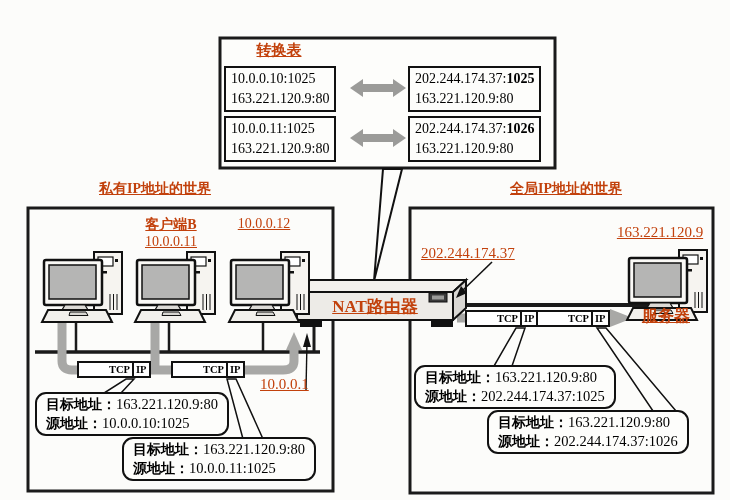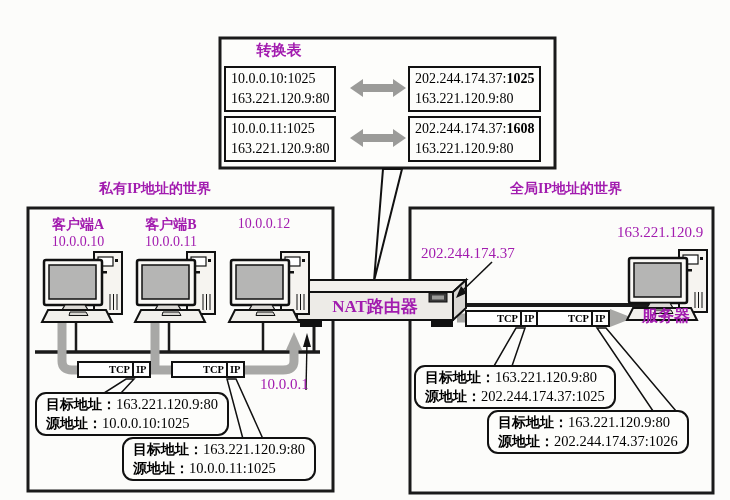--- a/index.html
+++ b/index.html
@@ -1,19 +1,19 @@
 <!DOCTYPE html>
 <html><head>
 <meta charset="utf-8">
 <style>
   html,body{margin:0;padding:0;}
   body{font-family:"Liberation Serif", serif; background:#ffffff;}
   #canvas{position:relative;width:730px;height:500px;background:#fcfcfa;overflow:hidden;}
   #canvas svg{position:absolute;left:0;top:0;}
-  .abs{position:absolute;white-space:nowrap;color:#a21caf;}
+  .abs{position:absolute;white-space:nowrap;color:#c2410c;text-decoration:underline;}
   .ctr{text-align:center;}
   .zh{font-weight:700;}
   
   .tcell{position:absolute;border:2px solid #111;background:#fdfdfb;padding:1px 5px;
          font-size:14px;line-height:20px;white-space:nowrap;}
   .tcell b{font-weight:700;}
   
   .callout{position:absolute;border:2px solid #111;border-radius:11px;background:#fdfdfb;
            padding:1px 9px;font-size:14px;line-height:18px;white-space:nowrap;}
   .callout .zh{font-weight:700;}
@@ -125,31 +125,27 @@
   </div>
   <div class="tcell" style="left:408px;top:66px;">
     <div><span>202.244.174.37:</span><b>1025</b></div>
     <div>163.221.120.9:80</div>
   </div>
   <div class="tcell" style="left:224px;top:116px;">
     <div>10.0.0.11:1025</div>
     <div>163.221.120.9:80</div>
   </div>
   <div class="tcell" style="left:408px;top:116px;">
-    <div><span>202.244.174.37:</span><b>1608</b></div>
+    <div><span>202.244.174.37:</span><b>1026</b></div>
     <div>163.221.120.9:80</div>
   </div>
 
   <div class="abs ctr title-sm" style="left:486px;top:180px;width:160px;">全局IP地址的世界</div>
   <div class="abs ctr title-sm" style="left:75px;top:180px;width:160px;">私有IP地址的世界</div>
 
-  <div class="abs ctr" style="left:28px;top:216px;width:100px;">
-    <div class="title-sm">客户端A</div>
-    <div class="ip-sm">10.0.0.10</div>
-  </div>
   <div class="abs ctr" style="left:121px;top:216px;width:100px;">
     <div class="title-sm">客户端B</div>
     <div class="ip-sm">10.0.0.11</div>
   </div>
   <div class="abs ctr" style="left:214px;top:216px;width:100px;">
     <div class="ip-sm">10.0.0.12</div>
   </div>
 
   <div class="abs ctr" style="left:299px;top:295px;width:152px;font-size:17px;font-weight:700;">NAT路由器</div>
   <div class="abs" style="left:421px;top:245px;font-size:15px;">202.244.174.37</div>

